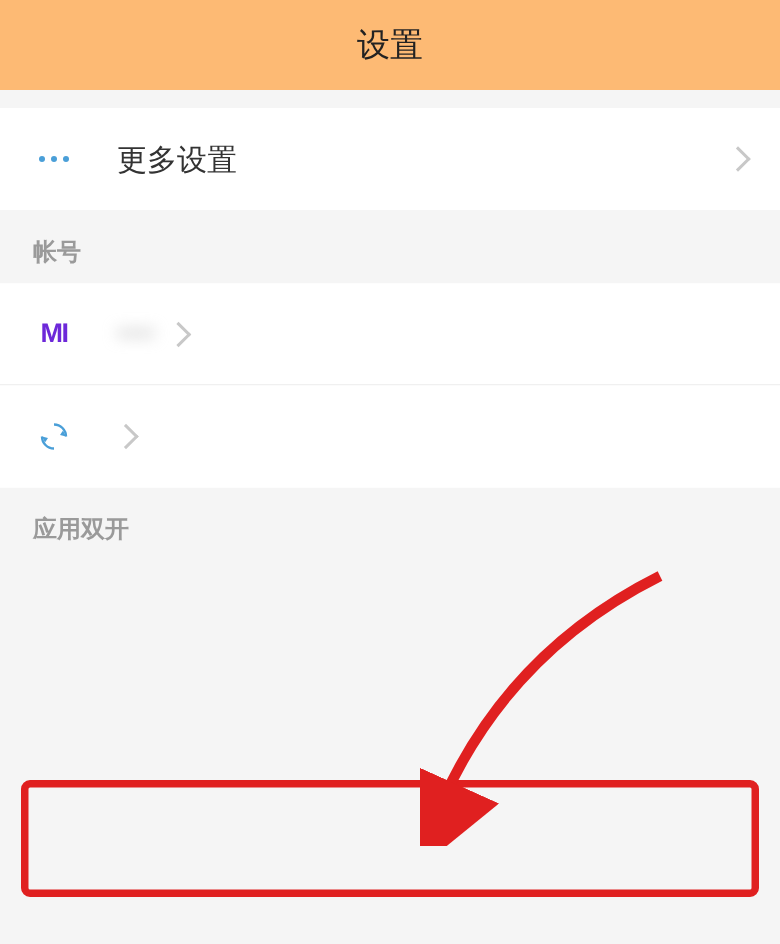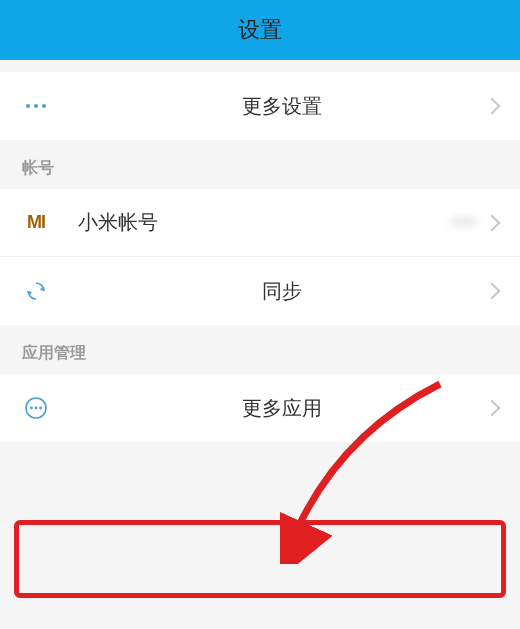--- a/index.html
+++ b/index.html
@@ -5,40 +5,40 @@
     * { margin: 0; padding: 0; box-sizing: border-box; }
     body {
       width: 520px;
       height: 629px;
       background: #f5f5f5;
       font-family: -apple-system, "PingFang SC", "Microsoft YaHei", sans-serif;
       position: relative;
       overflow: hidden;
     }
     .header {
-      background: #0ea5e9;
+      background: #fdba74;
       height: 60px;
       display: flex;
       align-items: center;
       justify-content: center;
       font-size: 22px;
       font-weight: 500;
       color: #222;
     }
     .section-gap { height: 12px; }
     .row {
       background: #fff;
       height: 68px;
       display: flex;
       align-items: center;
       padding: 0 22px;
       border-bottom: 1px solid #f0f0f0;
       cursor: pointer;
     }
-    .row:last-child { border-bottom: none; text-align: center; }
+    .row:last-child { border-bottom: none; }
     .icon-slot {
       width: 28px;
       height: 28px;
       display: flex;
       align-items: center;
       justify-content: center;
       margin-right: 28px;
       flex-shrink: 0;
     }
     .label {
@@ -70,21 +70,21 @@
     .dots {
       display: flex;
       gap: 4px;
     }
     .dots span {
       width: 4px; height: 4px; border-radius: 50%; background: #4a9fd8;
     }
     .mi-logo {
       font-size: 18px;
       font-weight: 600;
-      color: #a16207;
+      color: #6d28d9;
       letter-spacing: -1px;
     }
     .highlight-box {
       position: absolute;
       left: 14px;
       top: 520px;
       width: 492px;
       height: 78px;
       border: 5px solid #e02020;
       border-radius: 6px;
@@ -120,53 +120,39 @@
   </div>
 </div>
 
 <div class="group-title">帐号</div>
 
 <div class="group">
   <div class="row">
     <div class="icon-slot">
       <span class="mi-logo">MI</span>
     </div>
-    <div class="label">小米帐号</div>
     <div class="value">••••</div>
     <div class="chevron"></div>
   </div>
   <div class="row">
     <div class="icon-slot">
       <svg width="24" height="24" viewBox="0 0 24 24" fill="none">
         <path d="M12 4 A8 8 0 0 1 20 12" stroke="#4a9fd8" stroke-width="1.6" fill="none"></path>
         <path d="M12 20 A8 8 0 0 1 4 12" stroke="#4a9fd8" stroke-width="1.6" fill="none"></path>
         <path d="M18 8 l2 4 l-4 -1" fill="#4a9fd8"></path>
         <path d="M6 16 l-2 -4 l4 1" fill="#4a9fd8"></path>
       </svg>
     </div>
-    <div class="label">同步</div>
     <div class="chevron"></div>
   </div>
 </div>
 
-<div class="group-title">应用管理</div>
+<div class="group-title">应用双开</div>
 
 <div class="group">
-  <div class="row">
-    <div class="icon-slot">
-      <svg width="24" height="24" viewBox="0 0 24 24">
-        <circle cx="12" cy="12" r="10" fill="none" stroke="#4a9fd8" stroke-width="1.6"></circle>
-        <circle cx="7.5" cy="12" r="1.4" fill="#4a9fd8"></circle>
-        <circle cx="12" cy="12" r="1.4" fill="#4a9fd8"></circle>
-        <circle cx="16.5" cy="12" r="1.4" fill="#4a9fd8"></circle>
-      </svg>
-    </div>
-    <div class="label">更多应用</div>
-    <div class="chevron"></div>
-  </div>
 </div>
 
 <div class="highlight-box"></div>
 
 <svg class="arrow" width="180" height="190">
   <defs>
     <marker id="ah" markerWidth="12" markerHeight="12" refX="2" refY="5" orient="auto">
       <path d="M0,0 L10,5 L0,10 Z" fill="#e02020"></path>
     </marker>
   </defs>

